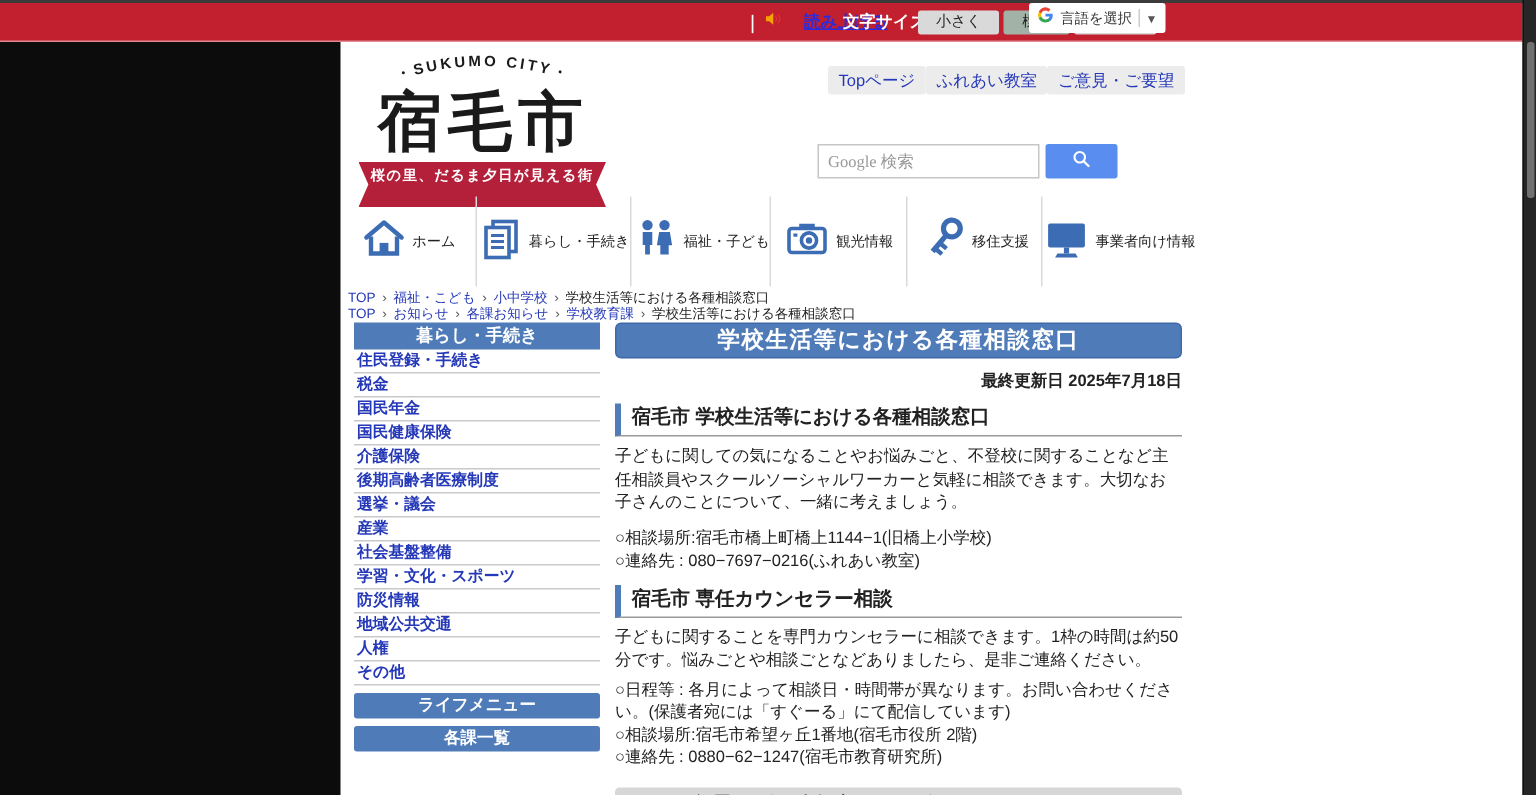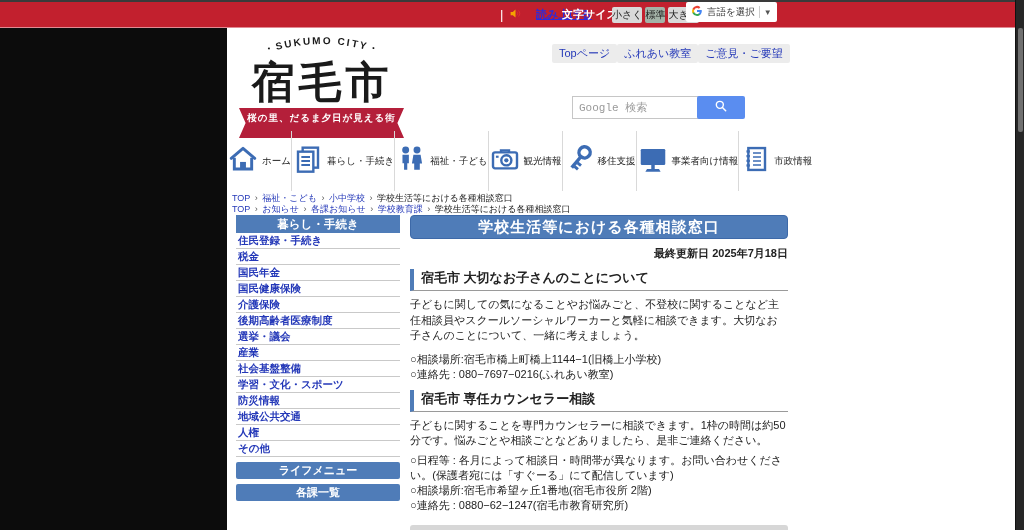--- a/index.html
+++ b/index.html
@@ -13,43 +13,43 @@
 
   
   #redbar{position:absolute;left:0;top:2px;width:1015px;height:25px;background:#c2202e;border-bottom:1px solid #e18a93;z-index:30;
     display:flex;align-items:center;}
   .util{position:absolute;top:0;height:25px;display:flex;align-items:center;}
   #util-sep{left:500px;color:#fff;font-size:13px;}
   #read-aloud{left:509px;gap:14px;cursor:pointer;}
   #read-aloud .lbl{color:#2b2bdc;font-size:11px;font-weight:bold;text-decoration:underline;}
   #font-size-label{left:562px;color:#fff;font-size:11px;font-weight:bold;}
   #size-buttons{left:612px;gap:3px;}
-  .size-btn{background:#d9d9d9;color:#222;font-size:10px;padding:2px 0;border-radius:2px;cursor:pointer;line-height:12px;}
+  .size-btn{background:#d9d9d9;color:#222;font-size:10px;padding:2px 12px;border-radius:2px;cursor:pointer;line-height:12px;}
   .size-btn.std{background:#a3b2a7;}
   #translate{left:686px;background:#fff;border-radius:2px;padding:2px 5px;display:flex;align-items:center;gap:4px;cursor:pointer;height:16px;}
   #translate .t-label{font-size:9.5px;color:#333;}
   #translate .t-sep{width:1px;height:12px;background:#ccc;}
   #translate .t-arrow{font-size:8px;color:#555;}
 
   
   #leftband{position:absolute;left:0;top:27px;width:227px;height:503px;background:#0c0c0c;z-index:20;}
 
   
   #logo{position:absolute;left:237px;top:31px;width:170px;cursor:pointer;}
   #logo-arc{display:block;margin:0 auto;}
   #city-name{text-align:center;font-size:43px;line-height:46px;font-weight:900;letter-spacing:4px;color:#1a1a1a;white-space:nowrap;}
   #ribbon{margin-top:3px;margin-left:2px;width:165px;height:30px;background:#b41f3a;color:#fff;font-size:9.5px;font-weight:bold;
     text-align:center;line-height:19px;letter-spacing:1px;
     clip-path:polygon(0% 0%,100% 0%,96% 50%,100% 100%,0% 100%,4% 50%);}
 
   #quick-links{position:absolute;left:552px;top:44px;display:flex;gap:0;}
   .quick-link{background:#ececec;color:#2438b8;font-size:11px;padding:2px 7px;border-radius:2px;cursor:pointer;white-space:nowrap;}
 
-  #search-input{position:absolute;left:572px;top:96px;width:148px;height:23px;box-sizing:border-box;border:1px solid #c6c6c6;
-    font-size:11px;padding:0 6px;color:#333;outline:none;font-family:Liberation Mono, monospace;}
+  #search-input{position:absolute;left:545px;top:96px;width:148px;height:23px;box-sizing:border-box;border:1px solid #c6c6c6;
+    font-size:11px;padding:0 6px;color:#333;outline:none;font-family:Liberation Serif, serif;}
   #search-input::placeholder{color:#9a9a9a;}
   #search-button{position:absolute;left:697px;top:96px;width:48px;height:23px;background:#5a8df0;border:none;border-radius:2px;
     display:flex;align-items:center;justify-content:center;cursor:pointer;}
 
   
   #nav{position:absolute;left:227px;top:131px;width:570px;height:60px;display:flex;}
   .nav-item{flex:1;display:flex;flex-direction:row;align-items:center;justify-content:center;gap:3px;border-left:1px solid #d9d9d9;cursor:pointer;}
   .nav-item:first-child{border-left:none;}
   .nav-label{font-size:9.5px;color:#222;white-space:nowrap;}
 
@@ -187,31 +187,20 @@
           </svg></span>
         <span class="nav-label">移住支援</span>
       </div>
       <div class="nav-item">
         <span class="nav-icon"><svg viewBox="0 0 24 24" width="32" height="32" fill="#3c6cb4">
             <rect x="2.8" y="4.5" width="18.4" height="12" rx="1"></rect>
             <rect x="10.7" y="16.5" width="2.6" height="3"></rect>
             <path d="M7.5 19.5h9l1.2 2H6.3z"></path>
           </svg></span>
         <span class="nav-label">事業者向け情報</span>
-      </div>
-      <div class="nav-item">
-        <span class="nav-icon"><svg viewBox="0 0 24 24" width="32" height="32">
-            <rect x="7" y="3.8" width="12.5" height="16.4" fill="#fff" stroke="#3c6cb4" stroke-width="1.8"></rect>
-            <path d="M10.5 7.5h6M10.5 10.5h6M10.5 13.5h6M10.5 16.5h6" stroke="#3c6cb4" stroke-width="1.3"></path>
-            <rect x="5.6" y="5.5" width="2.6" height="1.7" fill="#3c6cb4"></rect>
-            <rect x="5.6" y="9" width="2.6" height="1.7" fill="#3c6cb4"></rect>
-            <rect x="5.6" y="12.5" width="2.6" height="1.7" fill="#3c6cb4"></rect>
-            <rect x="5.6" y="16" width="2.6" height="1.7" fill="#3c6cb4"></rect>
-          </svg></span>
-        <span class="nav-label">市政情報</span>
       </div>
     </div>
 
   <div id="breadcrumbs">
       <div class="crumb-row"><span class="crumb-link">TOP</span><span class="crumb-sep"> › </span><span class="crumb-link">福祉・こども</span><span class="crumb-sep"> › </span><span class="crumb-link">小中学校</span><span class="crumb-sep"> › </span><span class="crumb-current">学校生活等における各種相談窓口</span></div>
       <div class="crumb-row"><span class="crumb-link">TOP</span><span class="crumb-sep"> › </span><span class="crumb-link">お知らせ</span><span class="crumb-sep"> › </span><span class="crumb-link">各課お知らせ</span><span class="crumb-sep"> › </span><span class="crumb-link">学校教育課</span><span class="crumb-sep"> › </span><span class="crumb-current">学校生活等における各種相談窓口</span></div>
     </div>
 
   <div id="sidebar">
     <div id="sidebar-header">暮らし・手続き</div>
@@ -235,21 +224,21 @@
         <div class="side-btn">ライフメニュー</div>
         <div class="side-btn">各課一覧</div>
       </div>
   </div>
 
   <div id="main">
     <div id="page-title">学校生活等における各種相談窓口</div>
     <div id="updated">最終更新日 2025年7月18日</div>
     <div id="sections">
         <div class="section">
-          <h3 class="sec-heading">宿毛市 大切なお子さんのことについて</h3>
+          <h3 class="sec-heading">宿毛市 学校生活等における各種相談窓口</h3>
           <p class="sec-body">子どもに関しての気になることやお悩みごと、不登校に関することなど主任相談員やスクールソーシャルワーカーと気軽に相談できます。大切なお子さんのことについて、一緒に考えましょう。</p>
           <div class="sec-details">
             <div class="detail-line">○相談場所:宿毛市橋上町橋上1144−1(旧橋上小学校)</div>
             <div class="detail-line">○連絡先 : 080−7697−0216(ふれあい教室)</div>
           </div>
         </div>
         <div class="section">
           <h3 class="sec-heading">宿毛市 専任カウンセラー相談</h3>
           <p class="sec-body">子どもに関することを専門カウンセラーに相談できます。1枠の時間は約50分です。悩みごとや相談ごとなどありましたら、是非ご連絡ください。</p>
           <div class="sec-details">

